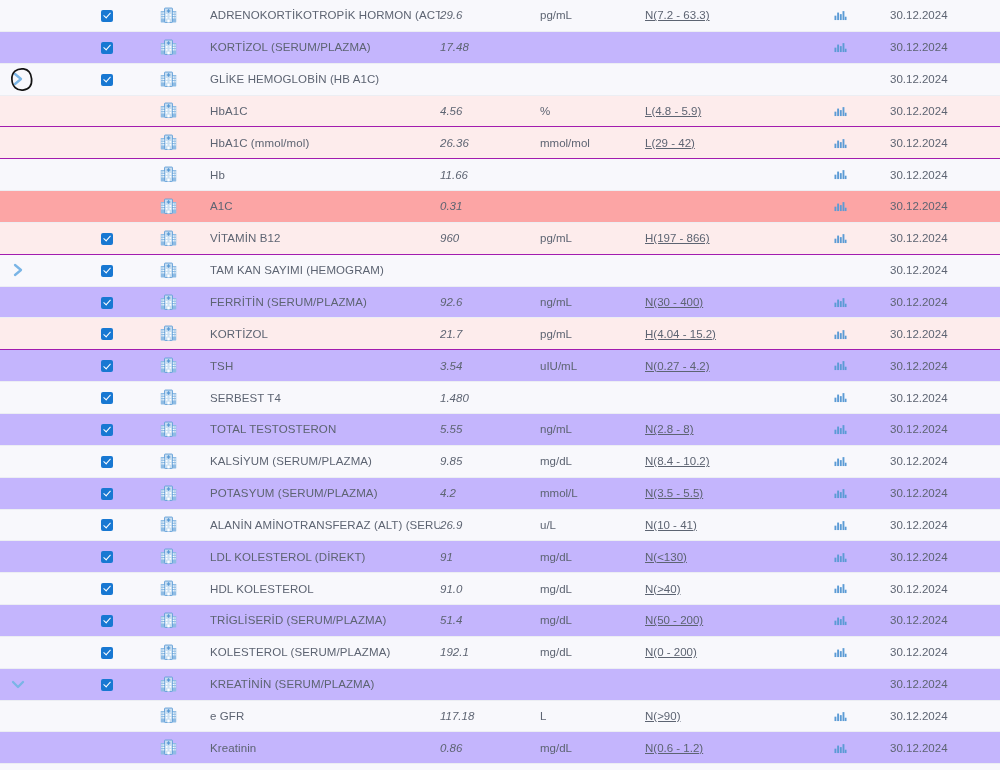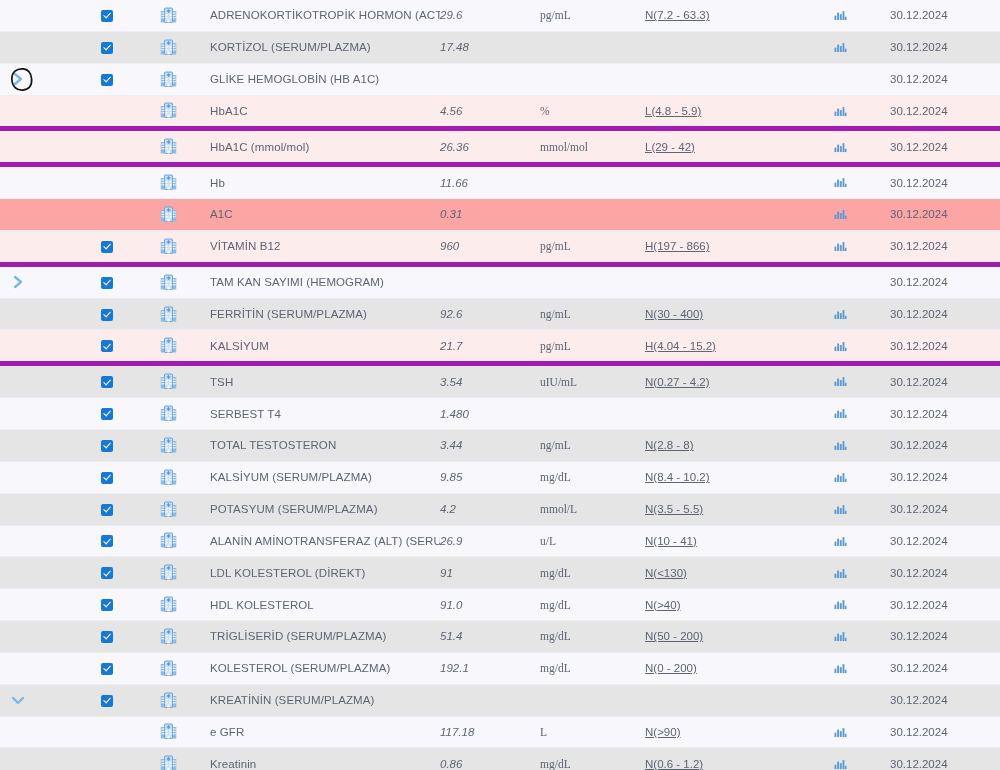--- a/index.html
+++ b/index.html
@@ -40,35 +40,35 @@
   .col-org      { width: 84px;  }
   .col-name     { width: 230px; }
   .col-value    { width: 100px; }
   .col-unit     { width: 105px; }
   .col-ref      { width: 145px; }
   .col-graph    { width: 100px; }
   .col-date     { width: 110px; }
 
   
   tr.tint-a  { background: #f8f8fc; }
-  tr.tint-b  { background: #e5e5e5; }
+  tr.tint-b  { background: #c4b5fd; }
   tr.tint-ab { background: #fca5a5; }
   tr.abnormal { background: #fdecec; }
-  tr.abnormal td { border-bottom: 5px solid #a21caf; }
+  tr.abnormal td { border-bottom: 1px solid #a21caf; }
 
   
   .cell-expand {
     text-align: center;
     position: relative;
   }
   .cell-check   { text-align: center; }
   .cell-org     { text-align: center; }
   .cell-name    { padding-left: 2px; color: #5d6472; letter-spacing: .1px; }
   .cell-value   { color: #5d6472; padding-left: 2px; font-style: italic; }
-  .cell-unit    { color: #5d6472; font-family: Liberation Serif, serif; }
+  .cell-unit    { color: #5d6472; }
   .cell-ref     { color: #5d6472; text-decoration: underline; }
   .cell-graph   { text-align: center; }
   .cell-date    { color: #5d6472; }
 
   
   .checkbox {
     display: inline-block;
     width: 12px;
     height: 12px;
     border-radius: 2px;
@@ -554,21 +554,21 @@
     <rect x="17.4" y="14.1" width="1.5" height="1.6" fill="#ffffff"></rect>
     <rect x="19.5" y="14.1" width="1.5" height="1.6" fill="#ffffff"></rect>
     <rect x="11.2" y="4.0" width="1.7" height="4.6" fill="#5b9bd5"></rect>
     <rect x="9.8" y="5.45" width="4.5" height="1.7" fill="#5b9bd5"></rect>
     <rect x="8.6" y="10.2" width="2.1" height="2.1" fill="#ffffff"></rect>
     <rect x="13.3" y="10.2" width="2.1" height="2.1" fill="#ffffff"></rect>
     <rect x="8.6" y="13.8" width="2.1" height="2.1" fill="#ffffff"></rect>
     <rect x="13.3" y="13.8" width="2.1" height="2.1" fill="#ffffff"></rect>
     <rect x="10.6" y="17.2" width="2.9" height="3.6" fill="#ffffff"></rect>
   </svg></span></td>
-        <td class="cell-name">KALSİYUM</td>
+        <td class="cell-name">KORTİZOL</td>
         <td class="cell-value">21.7</td>
         <td class="cell-unit">pg/mL</td>
         <td class="cell-ref">H(4.04 - 15.2)</td>
         <td class="cell-graph"><span class="icon-chart"><svg xmlns="http://www.w3.org/2000/svg" width="13" height="13" viewBox="0 0 16 16">
     <rect x="0.6" y="8.2" width="2.3" height="5.4" fill="#5b9bd5"></rect>
     <rect x="3.9" y="4.4" width="2.3" height="9.2" fill="#5b9bd5"></rect>
     <rect x="7.2" y="6.3" width="2.3" height="7.3" fill="#5b9bd5"></rect>
     <rect x="10.5" y="2.6" width="2.3" height="11.0" fill="#5b9bd5"></rect>
     <rect x="13.3" y="9.5" width="2.1" height="4.1" fill="#5b9bd5"></rect>
   </svg></span></td>
@@ -678,21 +678,21 @@
     <rect x="19.5" y="14.1" width="1.5" height="1.6" fill="#ffffff"></rect>
     <rect x="11.2" y="4.0" width="1.7" height="4.6" fill="#5b9bd5"></rect>
     <rect x="9.8" y="5.45" width="4.5" height="1.7" fill="#5b9bd5"></rect>
     <rect x="8.6" y="10.2" width="2.1" height="2.1" fill="#ffffff"></rect>
     <rect x="13.3" y="10.2" width="2.1" height="2.1" fill="#ffffff"></rect>
     <rect x="8.6" y="13.8" width="2.1" height="2.1" fill="#ffffff"></rect>
     <rect x="13.3" y="13.8" width="2.1" height="2.1" fill="#ffffff"></rect>
     <rect x="10.6" y="17.2" width="2.9" height="3.6" fill="#ffffff"></rect>
   </svg></span></td>
         <td class="cell-name">TOTAL TESTOSTERON</td>
-        <td class="cell-value">3.44</td>
+        <td class="cell-value">5.55</td>
         <td class="cell-unit">ng/mL</td>
         <td class="cell-ref">N(2.8 - 8)</td>
         <td class="cell-graph"><span class="icon-chart"><svg xmlns="http://www.w3.org/2000/svg" width="13" height="13" viewBox="0 0 16 16">
     <rect x="0.6" y="8.2" width="2.3" height="5.4" fill="#5b9bd5"></rect>
     <rect x="3.9" y="4.4" width="2.3" height="9.2" fill="#5b9bd5"></rect>
     <rect x="7.2" y="6.3" width="2.3" height="7.3" fill="#5b9bd5"></rect>
     <rect x="10.5" y="2.6" width="2.3" height="11.0" fill="#5b9bd5"></rect>
     <rect x="13.3" y="9.5" width="2.1" height="4.1" fill="#5b9bd5"></rect>
   </svg></span></td>
         <td class="cell-date">30.12.2024</td>

